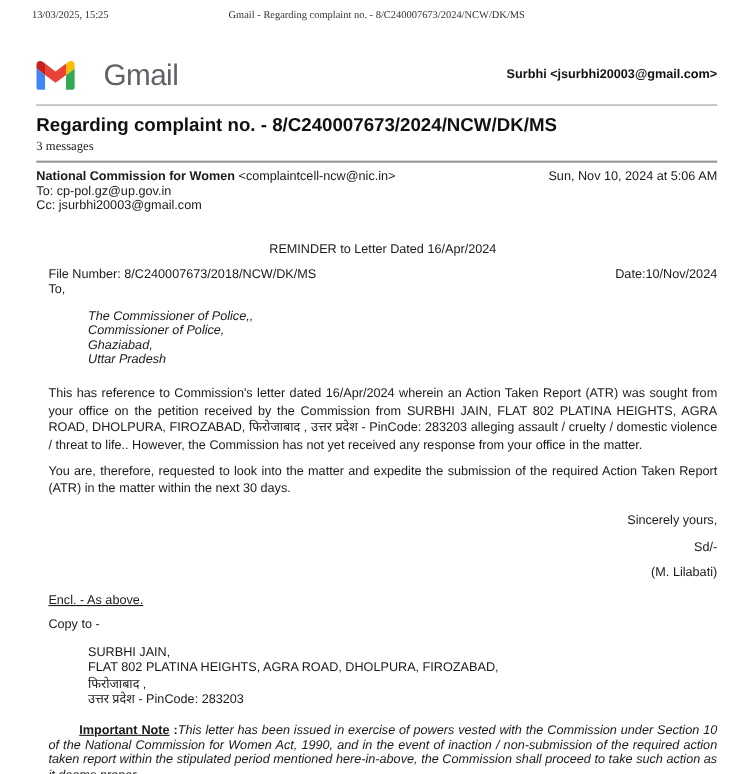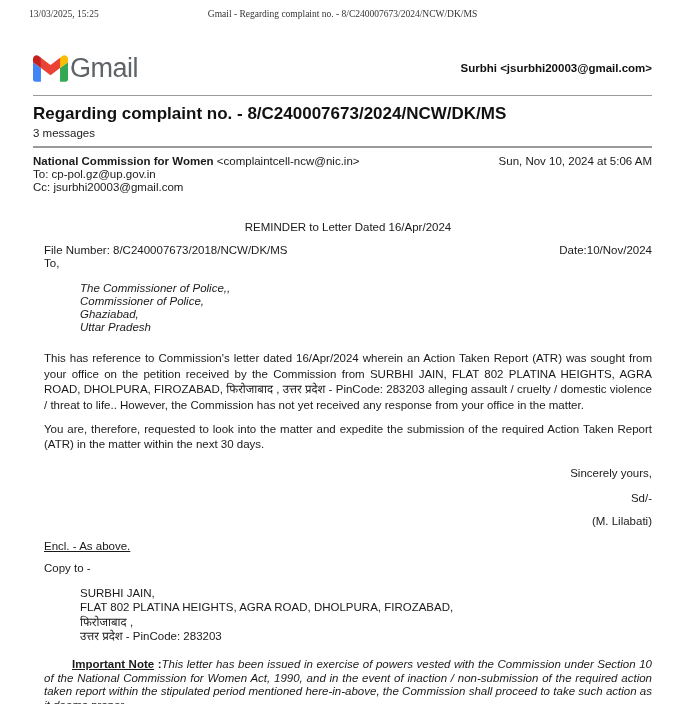--- a/index.html
+++ b/index.html
@@ -21,28 +21,28 @@
     text-align: center;
   }
   .content { padding: 50px 33px 0 33px; }
   .logo-row {
     display: flex; align-items: center; justify-content: space-between;
     height: 36px;
   }
   .logo { display: flex; align-items: center; }
   .logo svg { width: 35px; height: 27px; display: block; }
   .wordmark {
-    font-size: 27px; color: #5f6368; margin-left: 2px;
+    font-size: 27px; color: #5f6368; margin-left: 26px;
     letter-spacing: -0.5px;
   }
   .account { font-size: 11.5px; font-weight: bold; color: #111; }
   .hr1 { border-top: 1px solid #9a9a9a; margin-top: 9px; }
   .hr2 { border-top: 2px solid #9a9a9a; margin-top: 7px; }
   .subject { margin-top: 8px; font-size: 17px; font-weight: bold; color: #111; }
-  .msg-count { margin-top: 3px; font-size: 11.5px; color: #222; }
+  .msg-count { margin-top: 3px; font-size: 11.5px; color: #222; font-family: Liberation Serif, serif; }
   .msg-block { margin-top: 7px; font-size: 11.5px; line-height: 13.2px; color: #1a1a1a; }
   .msg-row1 { display: flex; justify-content: space-between; }
   .bold { font-weight: bold; }
   .letter { padding-left: 11px; font-size: 11.5px; color: #1a1a1a; }
   .reminder { margin-top: 26px; text-align: center; font-weight: normal; }
   .file-row { margin-top: 11px; display: flex; justify-content: space-between; }
   .salutation { margin-top: 1px; }
   .addr { margin-top: 13px; margin-left: 36px; line-height: 13.2px; font-style: italic; }
   .para { margin-top: 17px; text-align: justify; line-height: 15.4px; }
   .para2 { margin-top: 9px; }

